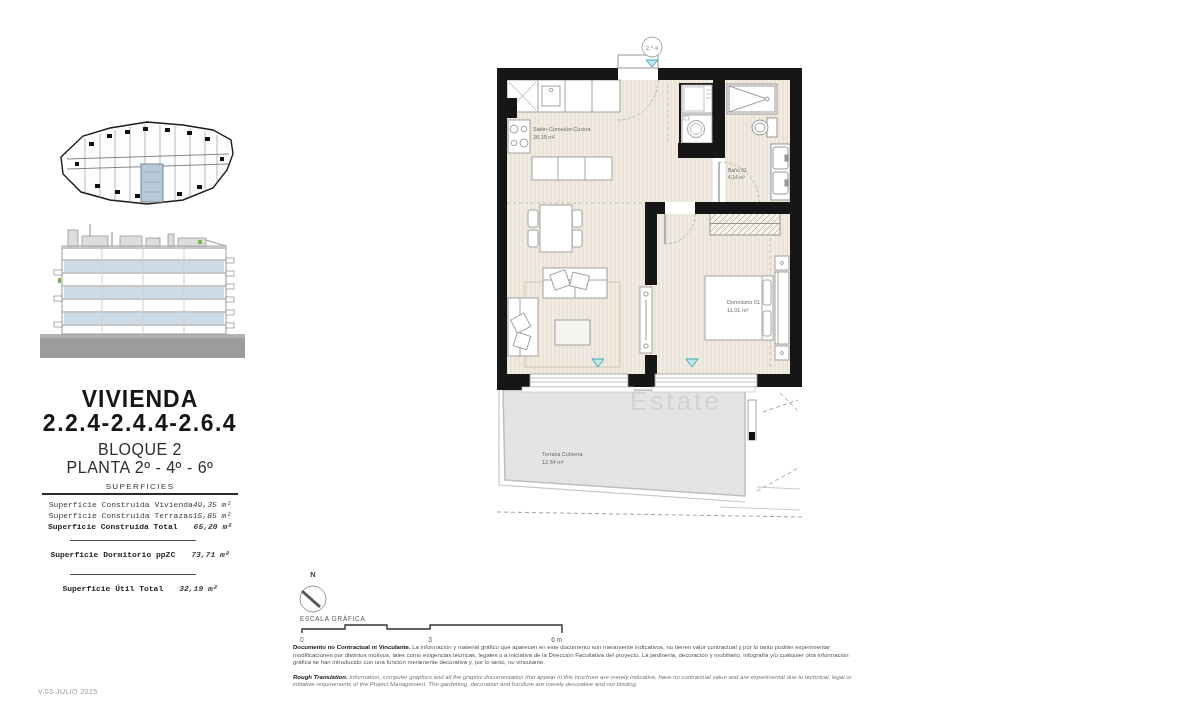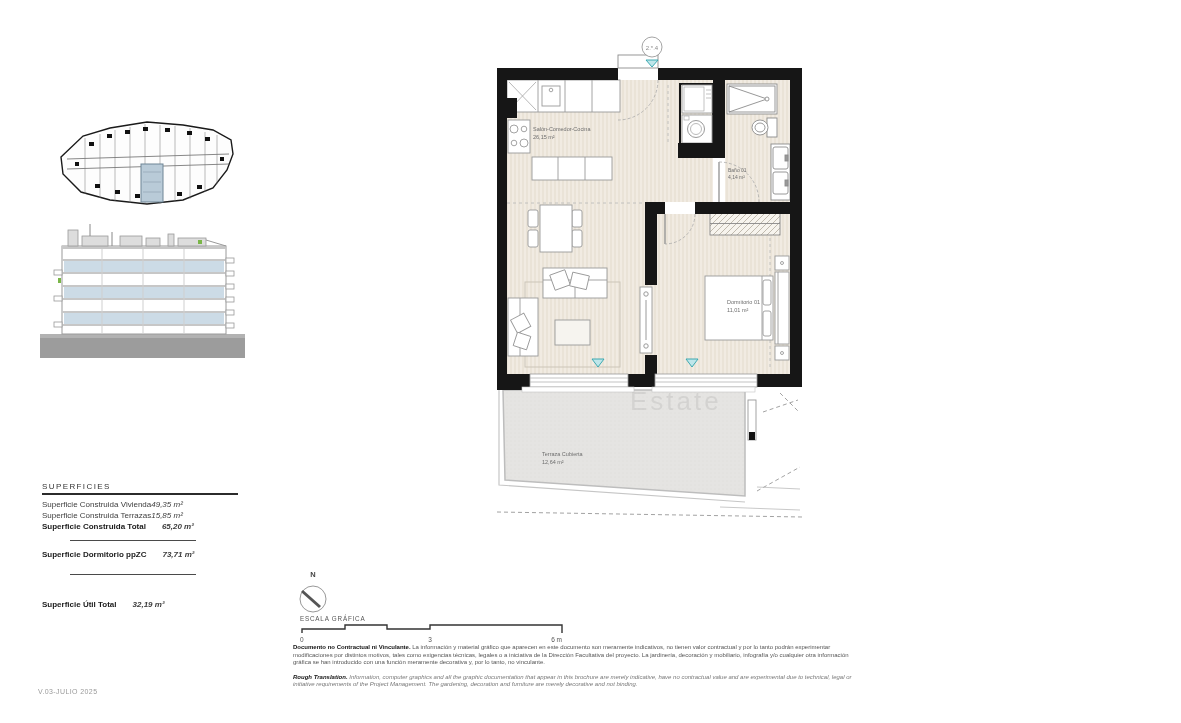--- a/index.html
+++ b/index.html
@@ -8,23 +8,23 @@
   .abs{position:absolute;}
 
   
   .titleblock{left:20px;top:388px;width:240px;text-align:center;}
   .t1{font-size:23px;font-weight:700;color:#161616;letter-spacing:1px;line-height:1.02;}
   .t2{font-size:23px;font-weight:700;color:#161616;letter-spacing:1.5px;line-height:1.05;}
   .t3{font-size:16px;font-weight:400;color:#2d2d2d;letter-spacing:.5px;margin-top:5px;line-height:1.15;}
   .t4{font-size:16px;font-weight:400;color:#2d2d2d;letter-spacing:.5px;line-height:1.15;}
 
   .surfaces{left:42px;top:482px;width:196px;}
-  .surf-header{font-size:8px;letter-spacing:1.4px;color:#333;margin-bottom:2px;}
+  .surf-header{font-size:8px;letter-spacing:1.4px;color:#333;text-align:center;margin-bottom:2px;}
   .surf-rule{border-top:2px solid #2b2b2b;margin-bottom:4px;}
-  .srow{display:flex;justify-content:flex-start;font-size:8px;color:#3d3d3d;line-height:11px;}
+  .srow{display:flex;justify-content:center;font-size:8px;color:#3d3d3d;line-height:11px;font-family:Liberation Mono, monospace;}
   .srow .val{font-style:italic;color:#3d3d3d;}
   .srow.b{font-weight:700;color:#1b1b1b;gap:16px;}
   .sdiv{border-top:1px solid #4a4a4a;width:126px;margin:8px 0 8px 28px;}
 
   .version{left:38px;top:688px;font-size:7px;color:#9a9a9a;letter-spacing:.4px;}
 
   
   .disclaimer{left:293px;top:644px;width:572px;}
   .disclaimer p{margin:0;font-size:6px;line-height:7.6px;color:#555;text-align:left;}
   .disclaimer p.en{margin-top:7px;font-style:italic;color:#777;}
@@ -102,20 +102,26 @@
         <rect x="106" y="22" width="14" height="8"></rect>
       <rect x="128" y="18" width="6" height="12"></rect>
         <rect x="138" y="22" width="28" height="8"></rect>
     </g>
     <path d="M50,8 V20 M72,16 V30" stroke="#888" stroke-width="1"></path>
     <path d="M166,24 L186,30" stroke="#999" stroke-width="1" fill="none"></path>
     <rect x="158" y="24" width="4" height="4" fill="#7ab648"></rect>
     <rect x="18" y="62" width="3" height="5" fill="#7ab648"></rect>
   </svg>
 
+  <div class="abs titleblock">
+    <div class="t1">VIVIENDA</div>
+    <div class="t2">2.2.4-2.4.4-2.6.4</div>
+    <div class="t3">BLOQUE 2</div>
+    <div class="t4">PLANTA 2º - 4º - 6º</div>
+  </div>
 
   <div class="abs surfaces">
     <div class="surf-header">SUPERFICIES</div>
     <div class="surf-rule"></div>
     <div class="srow">
       <span>Superficie Construida Vivienda</span>
       <span class="val">49,35 m²</span>
     </div>
     <div class="srow">
       <span>Superficie Construida Terrazas</span>
@@ -124,21 +130,21 @@
     <div class="srow b">
       <span>Superficie Construida Total</span>
       <span class="val">65,20 m²</span>
     </div>
     <div class="sdiv"></div>
     <div class="srow b">
       <span>Superficie Dormitorio ppZC</span>
       <span class="val">73,71 m²</span>
     </div>
     <div class="sdiv" style="margin-top:14px"></div>
-    <div class="srow b" style="margin-top:24px">
+    <div class="srow b" style="margin-top:8px">
       <span>Superficie Útil Total</span>
       <span class="val">32,19 m²</span>
     </div>
   </div>
 
   <div class="abs version">V.03-JULIO 2025</div>
 
   <svg class="abs" style="left:430px;top:20px" width="540" height="540" viewBox="0 0 540 540">
     <defs>
       <pattern id="hatchBeige" width="4" height="4" patternUnits="userSpaceOnUse">

